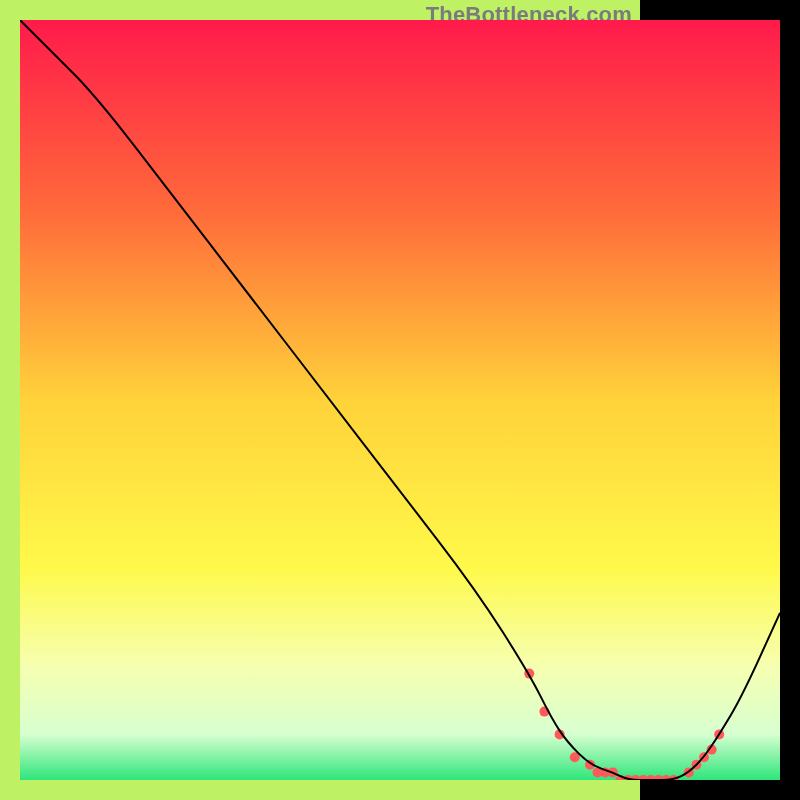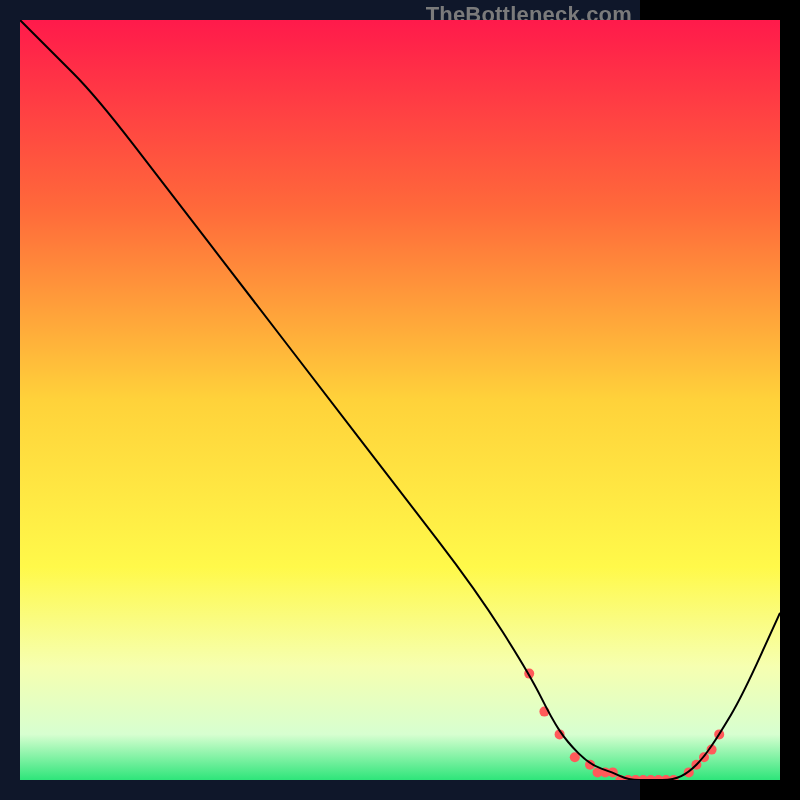--- a/index.html
+++ b/index.html
@@ -1,21 +1,21 @@
 <!DOCTYPE html>
 <html><head>
 <meta charset="utf-8">
 <style>
   * { margin: 0; padding: 0; box-sizing: border-box; }
   html, body { width: 800px; height: 800px; overflow: hidden; background: #000; }
   .stage {
     position: relative;
     width: 640px;
     height: 800px;
-    background: #0f172a;
+    background: #bef264;
   }
   .plot {
     position: absolute;
     left: 20px;
     top: 20px;
     width: 760px;
     height: 760px;
   }
   .watermark {
     position: absolute;

